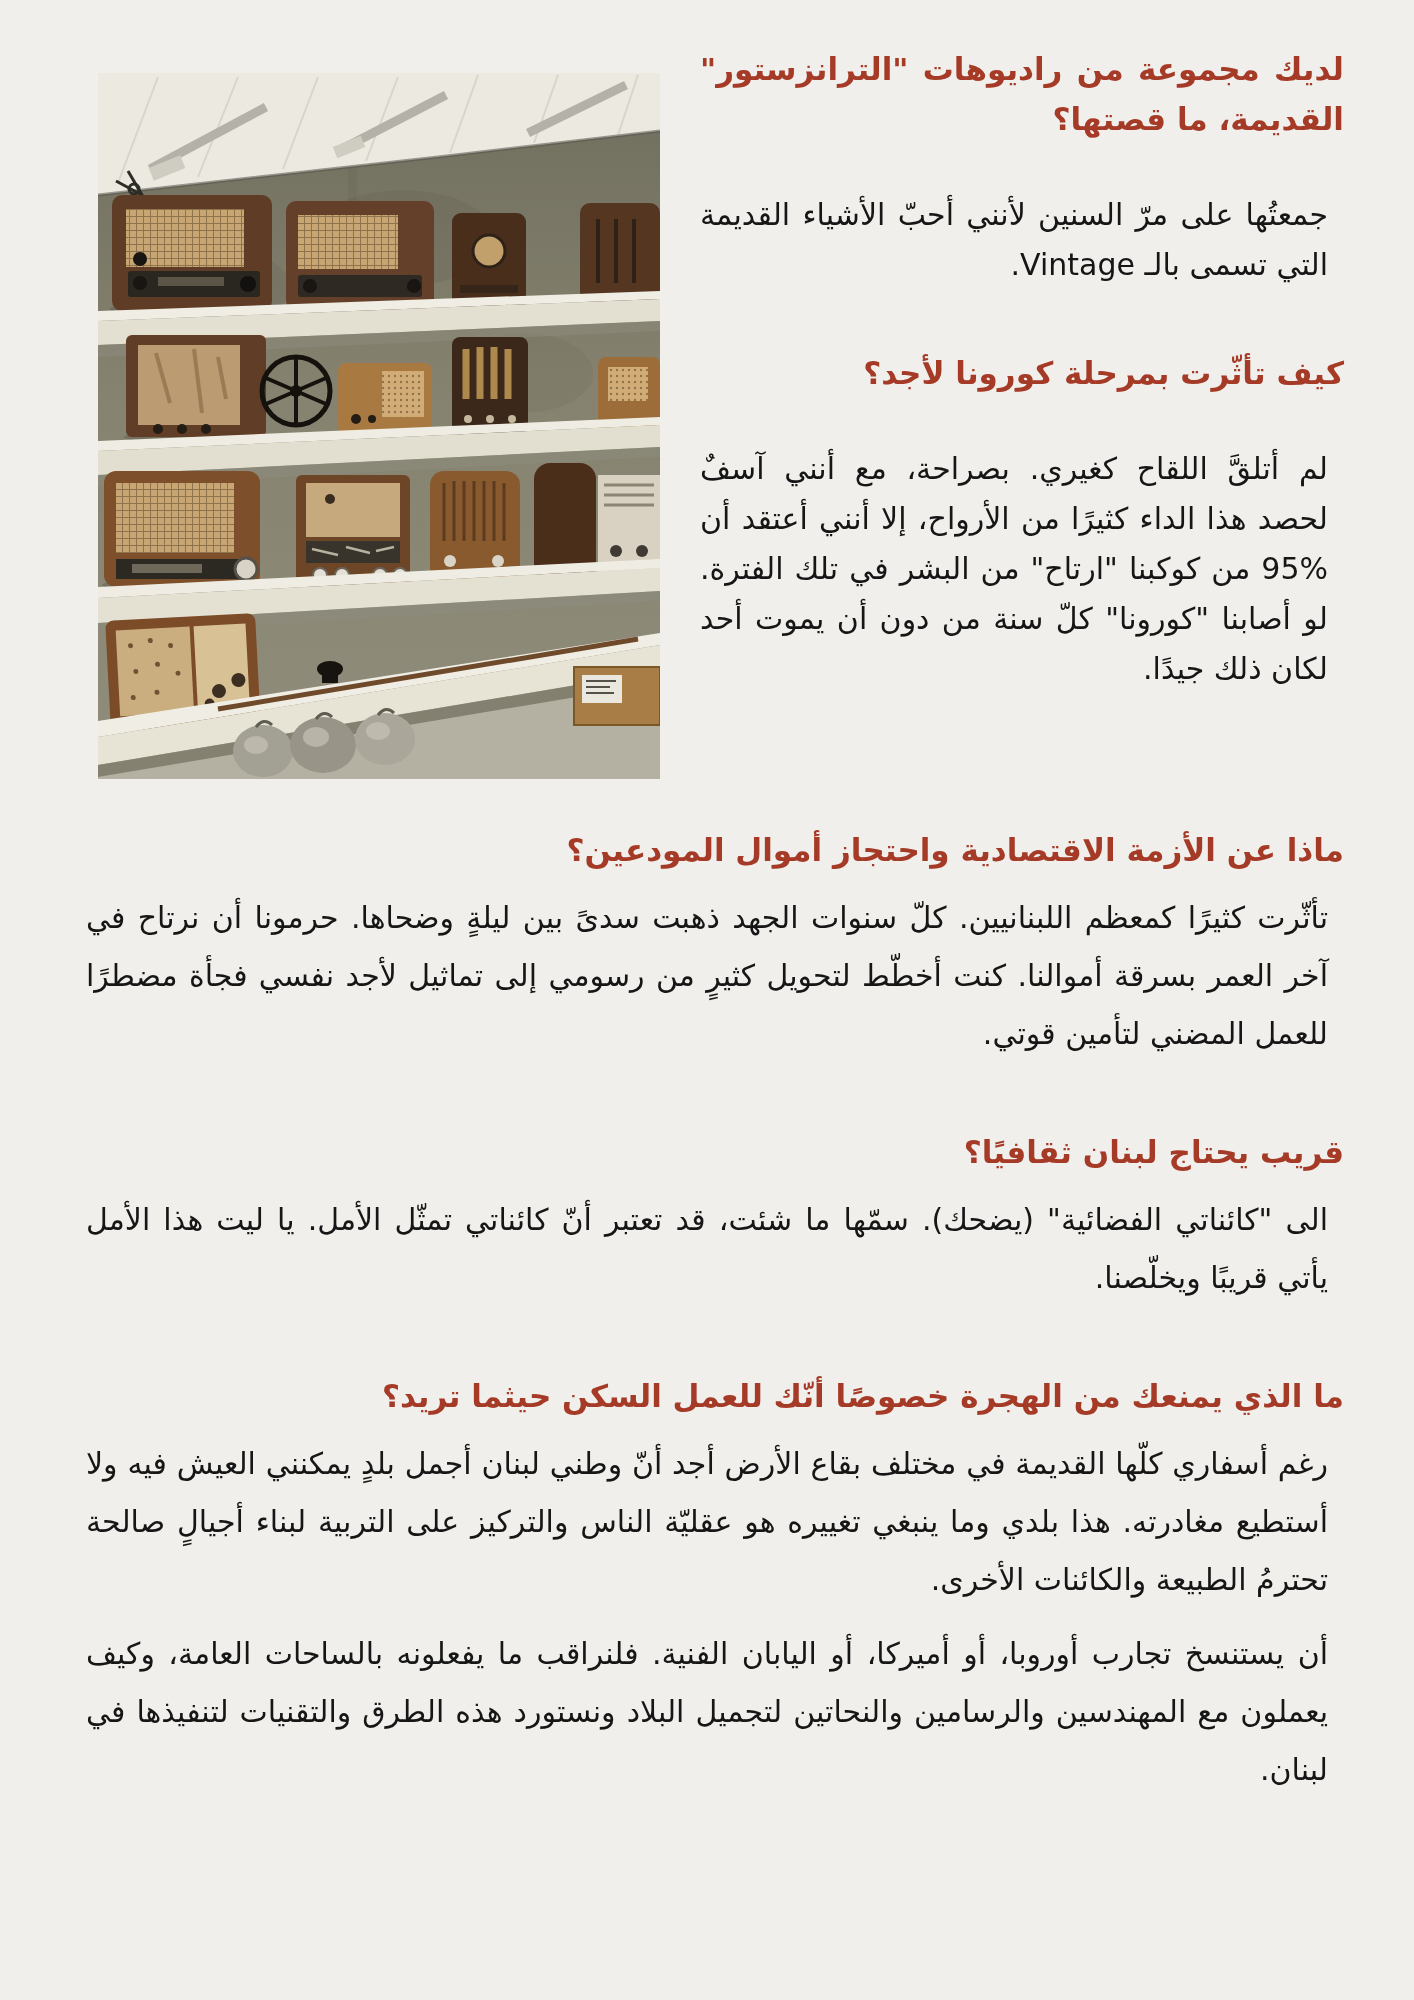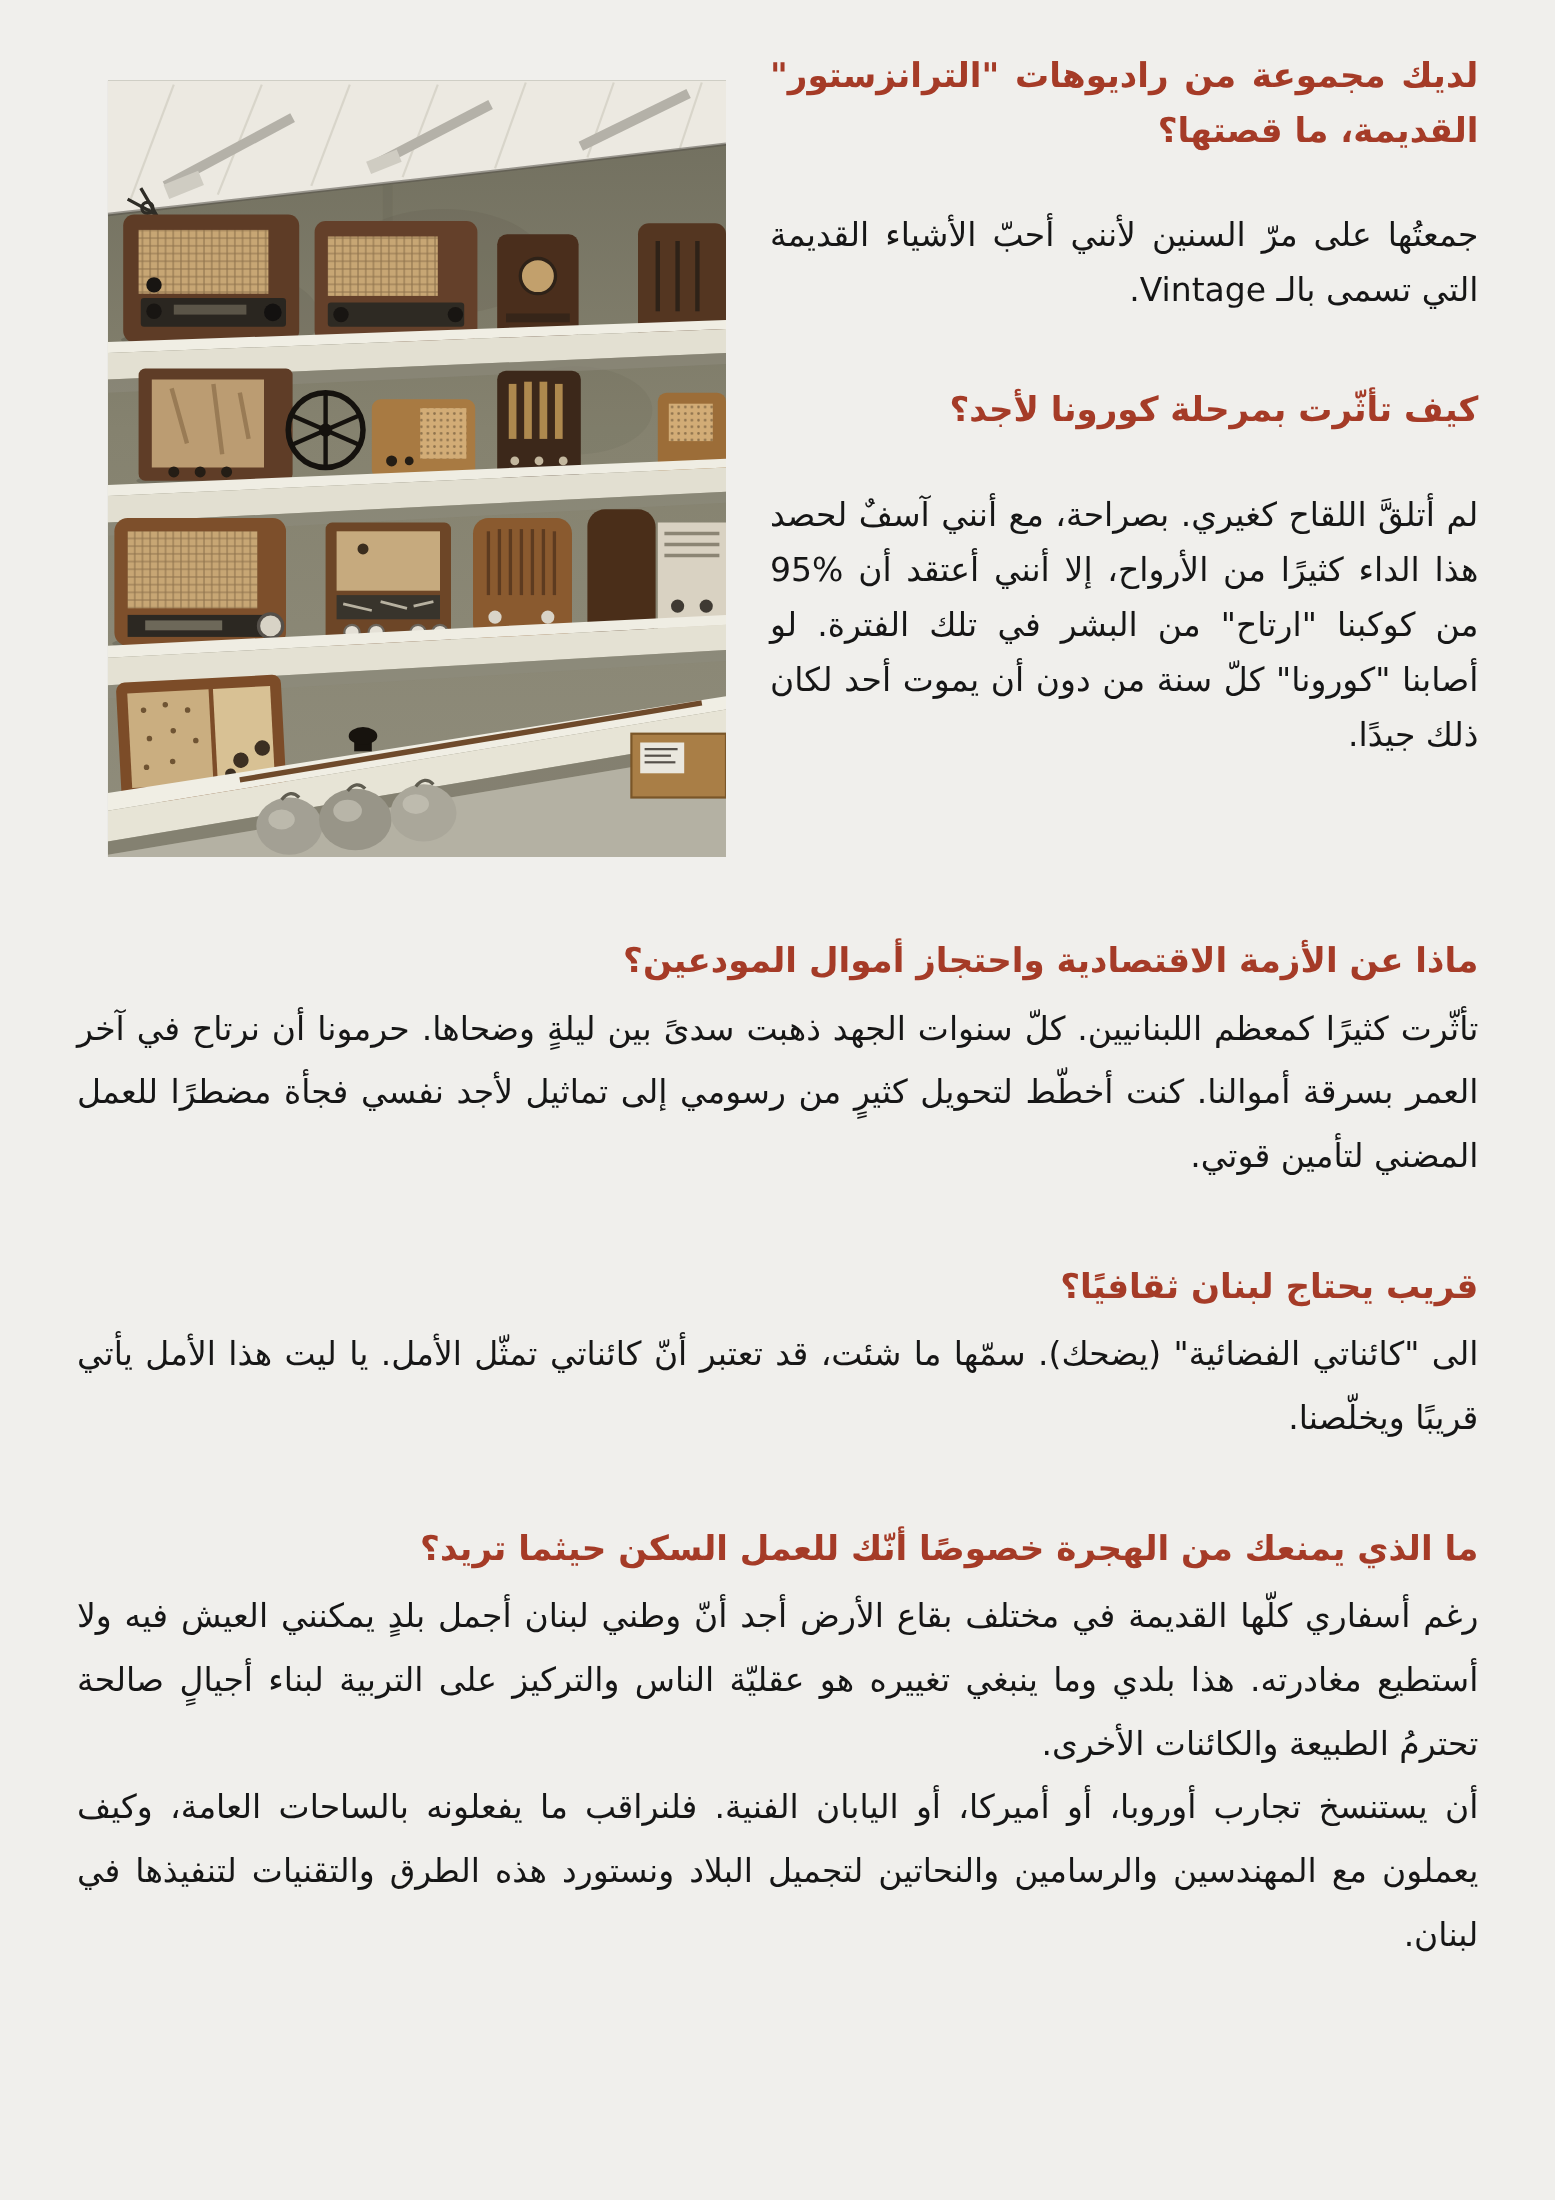--- a/index.html
+++ b/index.html
@@ -34,32 +34,32 @@
     color: #a53b27;
     font-weight: 700;
     font-size: 31px;
     line-height: 50px;
     margin: 0;
     text-align: justify;
   }
   .a {
     font-size: 30px;
     font-weight: 400;
-    margin: 0;
+    margin: 16px;
     text-align: justify;
     color: #161616;
   }
   .lead .a { line-height: 50px; margin-top: 46px; }
   .lead .q-first { margin-top: 14px; }
   .lead .q-second { margin-top: 58px; }
 
   .clear-spacer { clear: both; height: 0; }
 
   .rest .q { margin: 66px 0 10px 0; line-height: 46px; }
-  .rest .q-after-photo { margin-top: 72px; }
+  .rest .q-after-photo { margin-top: 48px; }
   .rest .a { line-height: 58px; }
 </style>
 </head>
 <body>
 
 <div class="page">
 
   <figure class="photo">
     <svg viewBox="0 0 562 706" xmlns="http://www.w3.org/2000/svg">
       <defs>

